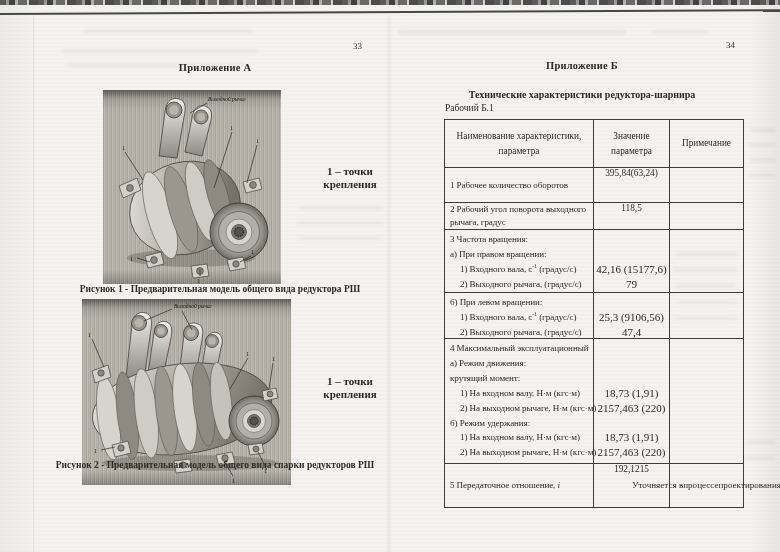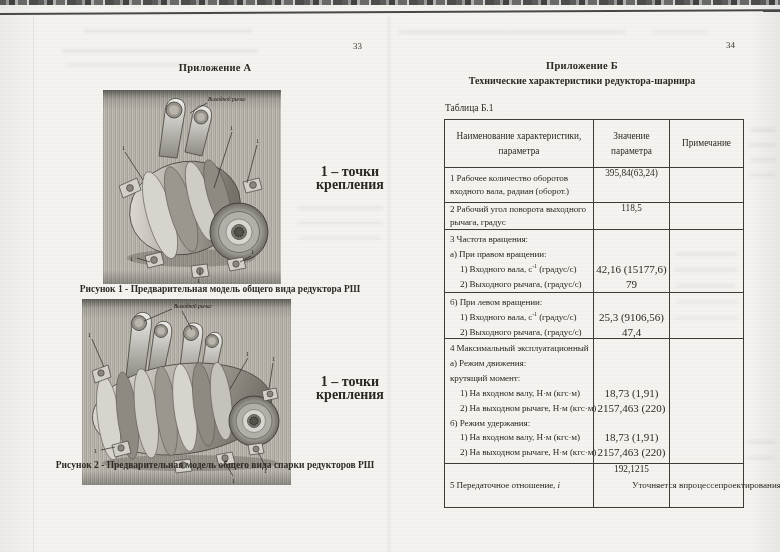--- a/index.html
+++ b/index.html
@@ -23,21 +23,21 @@
   .h-sub{position:absolute;text-align:center;font-weight:bold;font-size:10px;}
   .tbl-label{position:absolute;font-size:9.5px;}
 
   .figure{position:absolute;overflow:hidden;
      background:
        linear-gradient(180deg, rgba(25,25,22,.55) 0, rgba(25,25,22,.12) 9px, rgba(25,25,22,0) 20px),
        linear-gradient(0deg, rgba(25,25,22,.28) 0, rgba(25,25,22,0) 14px),
        repeating-linear-gradient(90deg,#a6a29a 0 1px,#c1bdb4 1px 2px,#afaba3 2px 3px,#b9b5ac 3px 4px);}
   .figure svg{position:absolute;left:0;top:0;width:100%;height:100%;}
   .caption{position:absolute;text-align:center;font-weight:bold;font-size:9.5px;color:#2e2b25;}
-  .sidelabel{position:absolute;text-align:center;font-weight:bold;font-size:14px;line-height:13px;width:76px;}
+  .sidelabel{position:absolute;text-align:center;font-weight:bold;font-size:11px;line-height:13px;width:76px;}
 
   .dtable{position:absolute;left:444px;top:119px;width:300px;border:1.4px solid #3f3c36;box-sizing:border-box;background:rgba(255,255,255,.0);}
   .trow{display:grid;grid-template-columns:148px 76px 1fr;border-top:1.1px solid #3f3c36;box-sizing:border-box;}
   .trow.first{border-top:none;}
   .cell{box-sizing:border-box;min-width:0;}
   .cell.bl{border-left:1.1px solid #3f3c36;}
   .thead{height:47px;}
   .hcell{display:flex;flex-direction:column;justify-content:center;align-items:center;}
   .hline{font-size:9.3px;line-height:14.5px;text-align:center;white-space:nowrap;}
   .name{padding:2px 2px 0 5px;}
@@ -262,41 +262,40 @@
     </svg>
   </div>
   <div class="sidelabel" style="left:312px;top:375px">
     <div>1 – точки</div>
     <div>крепления</div>
   </div>
   <div class="caption" style="left:45px;top:460px;width:340px">Рисунок 2 - Предварительная модель общего вида спарки редукторов РШ</div>
 
   <div class="pagenum" style="left:726px;top:40px">34</div>
   <div class="h-app" style="left:432px;top:60px;width:300px">Приложение Б</div>
-  <div class="h-sub" style="left:412px;top:75px;width:340px">Технические характеристики редуктора-шарнира</div>
-  <div class="tbl-label" style="left:445px;top:103px">Таблица Б.1</div>
+  <div class="h-sub" style="left:412px;top:89px;width:340px">Технические характеристики редуктора-шарнира</div>
+  <div class="tbl-label" style="left:445px;top:103px">Рабочий Б.1</div>
 
   <div class="dtable">
       <div class="trow thead first">
         <div class="cell hcell">
           <div class="hline">Наименование характеристики,</div>
           <div class="hline">параметра</div>
         </div>
         <div class="cell hcell bl">
           <div class="hline">Значение</div>
           <div class="hline">параметра</div>
         </div>
         <div class="cell hcell bl">
           <div class="hline">Примечание</div>
         </div>
       </div>
       <div class="trow tight" style="height: 35px;">
         <div class="cell name vc">
           <div class="line">1 Рабочее количество оборотов</div>
-          <div class="line">входного вала, радиан (оборот.)</div>
         </div>
         <div class="cell bl vcell vcenter">
           <div class="vval">395,84(63,24)</div>
         </div>
         <div class="cell bl ncell"></div>
       </div>
       <div class="trow tight" style="height: 27px;">
         <div class="cell name vc">
           <div class="line">2 Рабочий угол поворота выходного</div>
           <div class="line">рычага, градус</div>

